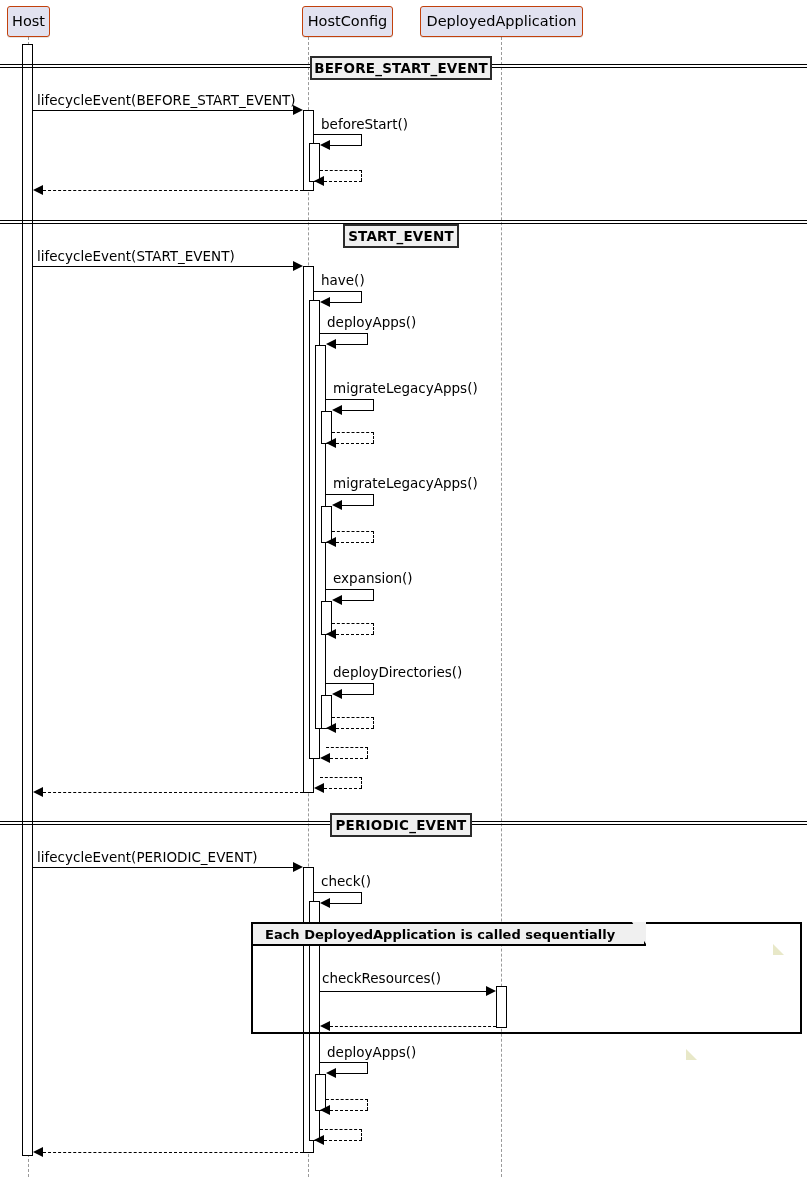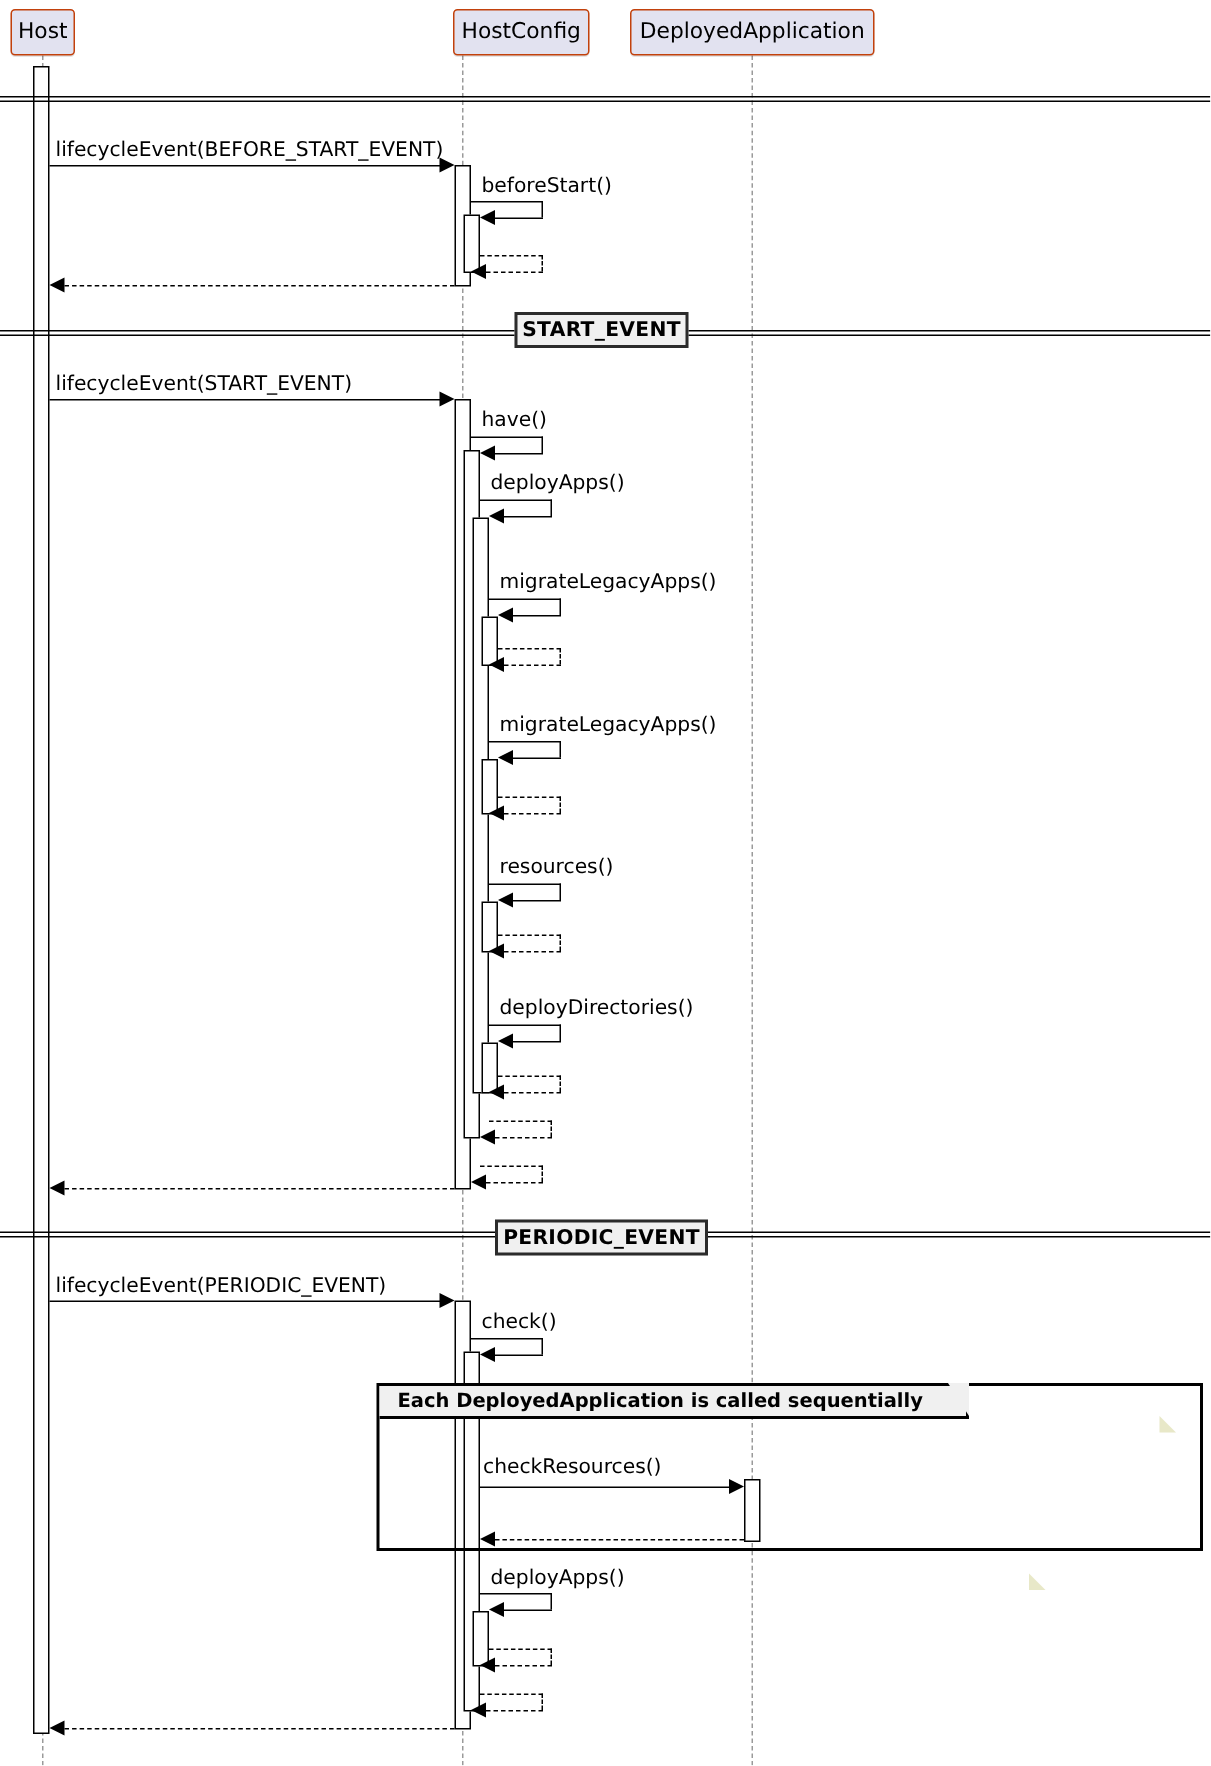--- a/index.html
+++ b/index.html
@@ -173,20 +173,23 @@
   <div class="participant" style="left:262px; top:6px; width:91px; height:31px;margin-left:40px;">
     <span>HostConfig</span>
   </div>
   <div class="participant" style="left:420px; top:6px; width:163px; height:31px;">
     <span>DeployedApplication</span>
   </div>
 
   <div class="activation" style="left:22px; top:44px; height:1112px;"></div>
 
   <div class="divider-rule" style="top:64px;"></div>
+  <div class="divider-box" style="left:310px; top:56px; width:182px; height:24px;">
+    <span>BEFORE_START_EVENT</span>
+  </div>
 
   <div class="msglabel" style="left:37px; top:94px;"><span>lifecycleEvent(BEFORE_START_EVENT)</span></div>
   <div class="msgline" style="left:33px; top:110px; width:262px;"></div>
   <div class="arrow-r" style="left:293px; top:105px;"></div>
 
   <div class="activation" style="left:303px; top:110px; height:81px;"></div>
 
   <div class="msglabel" style="left:321px; top:118px;"><span>beforeStart()</span></div>
   <div class="msgline" style="left:314px; top:134px; width:48px;"></div>
   <div class="vline" style="left:361px; top:134px; height:11px;"></div>
@@ -197,21 +200,21 @@
 
   <div class="msgline dashed" style="left:320px; top:170px; width:42px;"></div>
   <div class="vline dashed" style="left:361px; top:170px; height:11px;"></div>
   <div class="msgline dashed" style="left:324px; top:181px; width:38px;"></div>
   <div class="arrow-l" style="left:314px; top:176px;"></div>
 
   <div class="msgline dashed" style="left:43px; top:190px; width:260px;"></div>
   <div class="arrow-l" style="left:33px; top:185px;"></div>
 
   <div class="divider-rule" style="top:220px;"></div>
-  <div class="divider-box" style="left:343px; top:208px; width:116px; height:24px;">
+  <div class="divider-box" style="left:343px; top:224px; width:116px; height:24px;">
     <span>START_EVENT</span>
   </div>
 
   <div class="msglabel" style="left:37px; top:250px;"><span>lifecycleEvent(START_EVENT)</span></div>
   <div class="msgline" style="left:33px; top:266px; width:262px;"></div>
   <div class="arrow-r" style="left:293px; top:261px;"></div>
 
   <div class="activation" style="left:303px; top:266px; height:527px;"></div>
 
   <div class="msglabel" style="left:321px; top:274px;"><span>have()</span></div>
@@ -245,21 +248,21 @@
   <div class="vline" style="left:373px; top:494px; height:11px;"></div>
   <div class="msgline" style="left:342px; top:505px; width:32px;"></div>
   <div class="arrow-l" style="left:332px; top:500px;"></div>
   <div class="activation" style="left:321px; top:506px; height:37px;"></div>
 
   <div class="msgline dashed" style="left:332px; top:531px; width:42px;"></div>
   <div class="vline dashed" style="left:373px; top:531px; height:11px;"></div>
   <div class="msgline dashed" style="left:336px; top:542px; width:38px;"></div>
   <div class="arrow-l" style="left:326px; top:537px;"></div>
 
-  <div class="msglabel" style="left:333px; top:572px;"><span>resources()</span></div>
+  <div class="msglabel" style="left:333px; top:572px;"><span>expansion()</span></div>
   <div class="msgline" style="left:326px; top:589px; width:48px;"></div>
   <div class="vline" style="left:373px; top:589px; height:11px;"></div>
   <div class="msgline" style="left:342px; top:600px; width:32px;"></div>
   <div class="arrow-l" style="left:332px; top:595px;"></div>
   <div class="activation" style="left:321px; top:601px; height:34px;"></div>
 
   <div class="msgline dashed" style="left:332px; top:623px; width:42px;"></div>
   <div class="vline dashed" style="left:373px; top:623px; height:11px;"></div>
   <div class="msgline dashed" style="left:336px; top:634px; width:38px;"></div>
   <div class="arrow-l" style="left:326px; top:629px;"></div>

